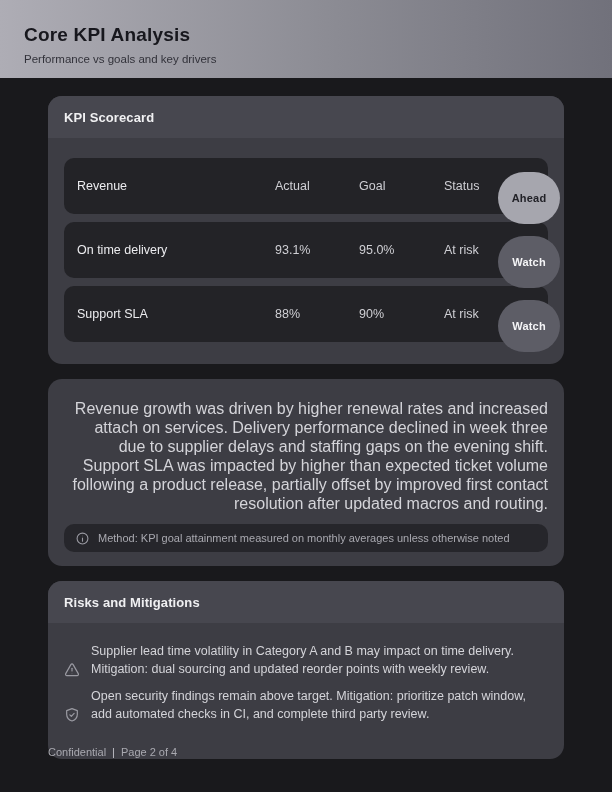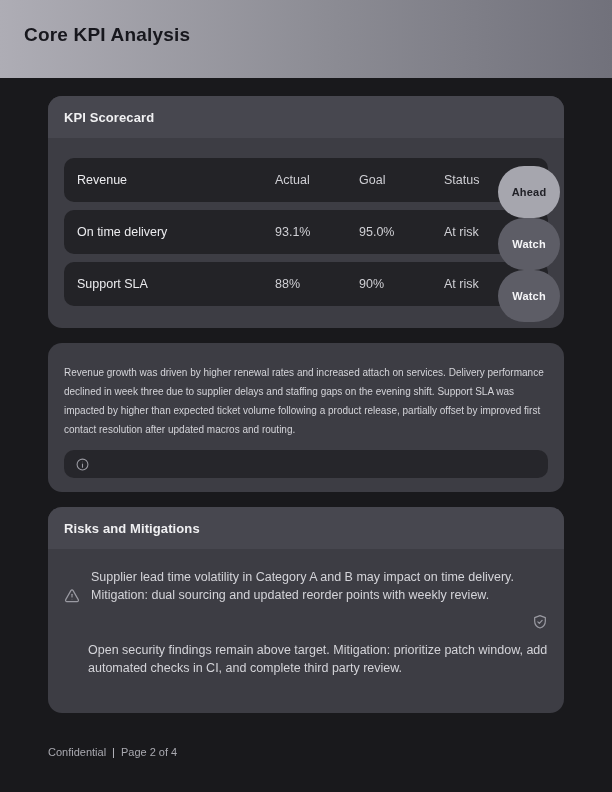--- a/index.html
+++ b/index.html
@@ -49,21 +49,21 @@
     letter-spacing: 0.1px;
   }
 
   
   .scorecard-body { padding: 20px 16px 22px 16px; }
   .kpi-row {
     display: flex;
     align-items: center;
     background: #232327;
     border-radius: 10px;
-    height: 44px;
+    height: 56px;
     padding-left: 13px;
     margin-bottom: 8px;
   }
   .kpi-row:last-child { margin-bottom: 0; }
   .kpi-metric {
     flex: 1;
     font-size: 12.5px;
     font-weight: 500;
     color: #ececef;
   }
@@ -81,44 +81,45 @@
     text-align: center;
     letter-spacing: 0.2px;
     margin-top: 23px;
   }
   .badge.ahead { background: #a6a6ae; color: #212127; }
   .badge.watch { background: #5d5d66; color: #f5f5f7; }
 
   
   .trend-body { padding: 20px 16px 14px 16px; }
   .trend-paragraph {
-    font-size: 10px;
+    font-size: 16px;
     line-height: 19px;
     color: #d4d4d9;
+    text-align: right;
   }
   .method-note {
     margin-top: 11px;
     background: #26262b;
     border-radius: 10px;
     padding: 7px 12px;
     display: flex;
     align-items: center;
     gap: 9px;
   }
   .method-note-text { font-size: 11px; color: #a9a9b0; }
 
   
   .risks-body { padding: 19px 16px 27px 16px; }
   .risk-item {
     display: flex;
     align-items: flex-end;
     gap: 11px;
     margin-bottom: 9px;
   }
-  .risk-item:last-child { margin-bottom: 9px; flex-direction: column; }
+  .risk-item:last-child { margin-bottom: 9px; }
   .risk-text {
     font-size: 12.5px;
     line-height: 18px;
     color: #d4d4d9;
     max-width: 460px;
   }
   .risk-icon { flex: none; color: #9a9aa2; margin-top: 1px; }
 
   .icon-svg { display: block; }
 
@@ -134,20 +135,21 @@
     gap: 6px;
     justify-content: flex-end;
   }
   .footer-sep { color: #c3c3c9; }
 </style>
 </head>
 <body>
 
 <header class="page-header">
   <div class="page-title">Core KPI Analysis</div>
+  <div class="page-subtitle">Performance vs goals and key drivers</div>
 </header>
 
 <main class="content">
 
   <section class="card">
     <div class="card-header">
       <div class="card-title">KPI Scorecard</div>
     </div>
     <div class="scorecard-body">
 
@@ -182,20 +184,21 @@
     <div class="trend-body">
       <p class="trend-paragraph">Revenue growth was driven by higher renewal rates and increased attach on services. Delivery performance declined in week three due to supplier delays and staffing gaps on the evening shift. Support SLA was impacted by higher than expected ticket volume following a product release, partially offset by improved first contact resolution after updated macros and routing.</p>
       <div class="method-note">
         <span class="risk-icon">
           <svg class="icon-svg" width="13" height="13" viewBox="0 0 24 24" fill="none" stroke="#9a9aa2" stroke-width="2" stroke-linecap="round">
             <circle cx="12" cy="12" r="10"></circle>
             <line x1="12" y1="11" x2="12" y2="17"></line>
             <circle cx="12" cy="7.2" r="0.6" fill="#9a9aa2" stroke="none"></circle>
           </svg>
         </span>
+        <span class="method-note-text">Method: KPI goal attainment measured on monthly averages unless otherwise noted</span>
       </div>
     </div>
   </section>
 
   <section class="card">
     <div class="card-header">
       <div class="card-title">Risks and Mitigations</div>
     </div>
     <div class="risks-body">
 

